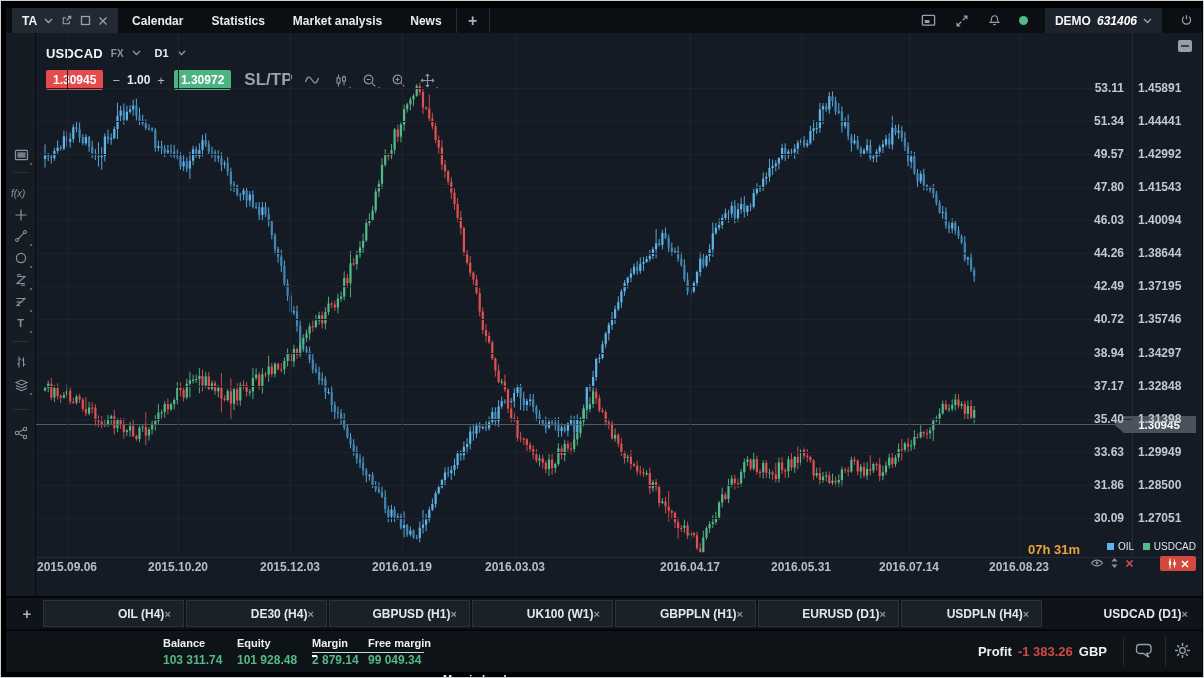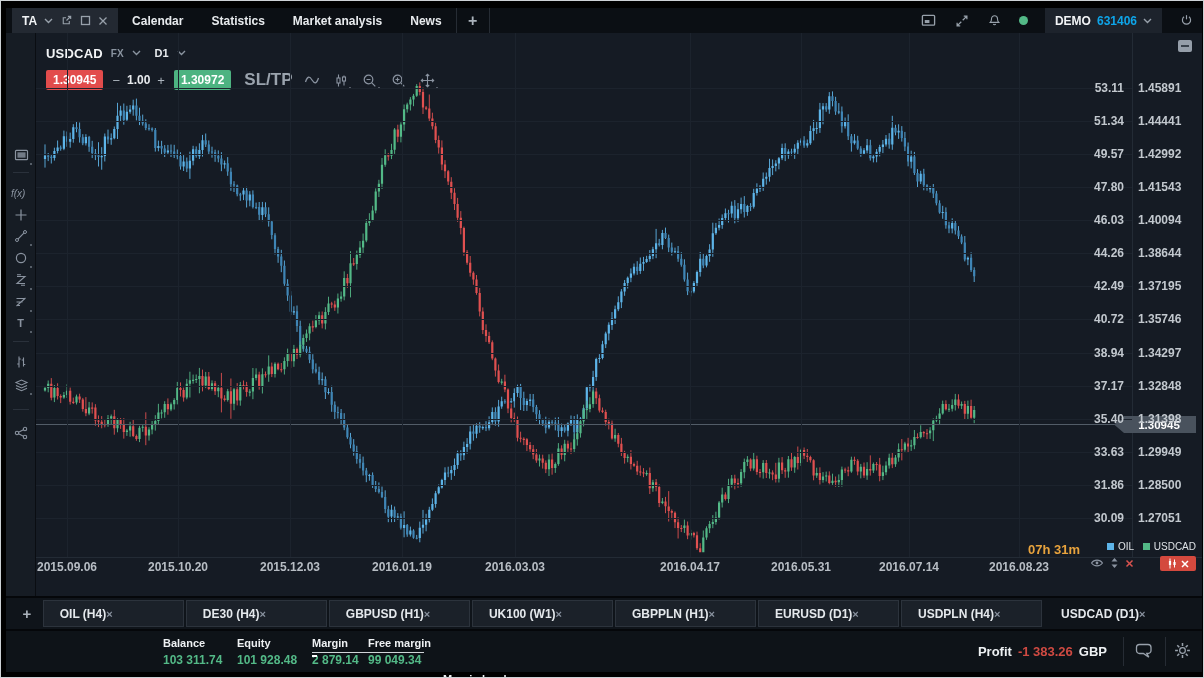--- a/index.html
+++ b/index.html
@@ -13,21 +13,21 @@
   .ws-tab{background:#232932;display:flex;align-items:center;padding:0 10px;gap:7px;margin-left:6px;cursor:default;}
   .ws-label{color:#f2f4f6;font-weight:bold;font-size:12px;}
   .ws-ic{display:flex;align-items:center;color:#98a1ab;}
   .top-tab{display:flex;align-items:center;padding:0 14px;color:#e8ebee;font-weight:bold;font-size:12px;}
   .add-tab{width:34px;display:flex;align-items:center;justify-content:center;border-left:1px solid #262c34;border-right:1px solid #262c34;color:#aab2bb;font-size:16px;font-weight:bold;}
   .tb-spacer{flex:1;}
   .tb-right{display:flex;align-items:center;gap:17px;padding-right:8px;}
   .status-dot{width:9px;height:9px;border-radius:50%;}
   .acct{height:25px;background:#1d232c;display:flex;align-items:center;gap:6px;padding:0 10px;}
   .acct-type{color:#f2f4f6;font-weight:bold;font-size:12px;}
-  .acct-num{color:#0ea5e9;font-size:12px;font-weight:bold;}
+  .acct-num{color:#ffffff;font-size:12px;font-weight:bold;font-style:italic;}
 
   
   .main{flex:1;display:flex;min-height:0;}
   .toolbar{width:30px;background:#161c24;position:relative;border-right:1px solid #0a0d12;}
   .tool{position:absolute;left:3px;width:24px;height:20px;display:flex;align-items:center;justify-content:center;color:#8a93a0;}
   .tool.dotted::after{content:'';position:absolute;right:1px;bottom:0;width:2px;height:2px;background:#6c757f;border-radius:50%;}
   .tdiv{position:absolute;left:7px;width:16px;height:1px;background:#2a313b;}
 
   .chart-panel{flex:1;position:relative;background:#151b24;overflow:hidden;}
   .gridh{position:absolute;left:0;height:1px;background:#1c232d;}
@@ -64,21 +64,21 @@
   .legend{position:absolute;top:508px;display:flex;flex-direction:column;align-items:flex-end;gap:4px;}
   .lg-row{display:flex;align-items:center;gap:4px;}
   .lg-sq{width:7px;height:7px;}
   .lg-name{color:#dfe3e7;font-size:10px;font-weight:normal;}
   .lg-controls{display:flex;align-items:center;gap:6px;height:14px;color:#8a93a0;}
   .lg-closebtn{width:36px;height:15px;background:#d4493e;border-radius:2px;display:flex;align-items:center;justify-content:center;gap:4px;}
 
   
   .tabsbar{height:33px;flex:0 0 33px;background:#0f141a;border-top:2px solid #05070a;display:flex;align-items:center;padding-left:6px;}
   .itab-add{width:30px;height:26px;display:flex;align-items:center;justify-content:center;color:#aab2bb;font-size:15px;font-weight:bold;}
-  .itab{width:142px;height:27px;margin:0 1px;background:#1b2129;border:1px solid #2c333c;display:flex;align-items:center;justify-content:flex-start;padding:0 12px 0 16px;}
+  .itab{width:142px;height:27px;margin:0 1px;background:#1b2129;border:1px solid #2c333c;display:flex;align-items:center;justify-content:flex-end;padding:0 12px 0 8px;}
   .itab.active{width:158px;background:transparent;border-color:transparent;}
   .itab-label{color:#e4e8ec;font-weight:bold;font-size:12px;white-space:nowrap;}
   .itab-x{color:#8a93a0;font-size:11px;font-weight:bold;}
 
   
   .statusbar{height:43px;flex:0 0 43px;background:#0e1318;border-top:2px solid #05070a;position:relative;}
   .open-btn{position:absolute;left:3px;top:0;width:146px;height:41px;background:#ef8a2a;border:none;color:#fff;
             font-weight:bold;font-size:13px;font-family:inherit;display:flex;align-items:center;justify-content:center;}
   .stat{position:absolute;top:6px;}
   .stat-label{color:#eef1f3;font-weight:bold;font-size:11px;white-space:nowrap;}

